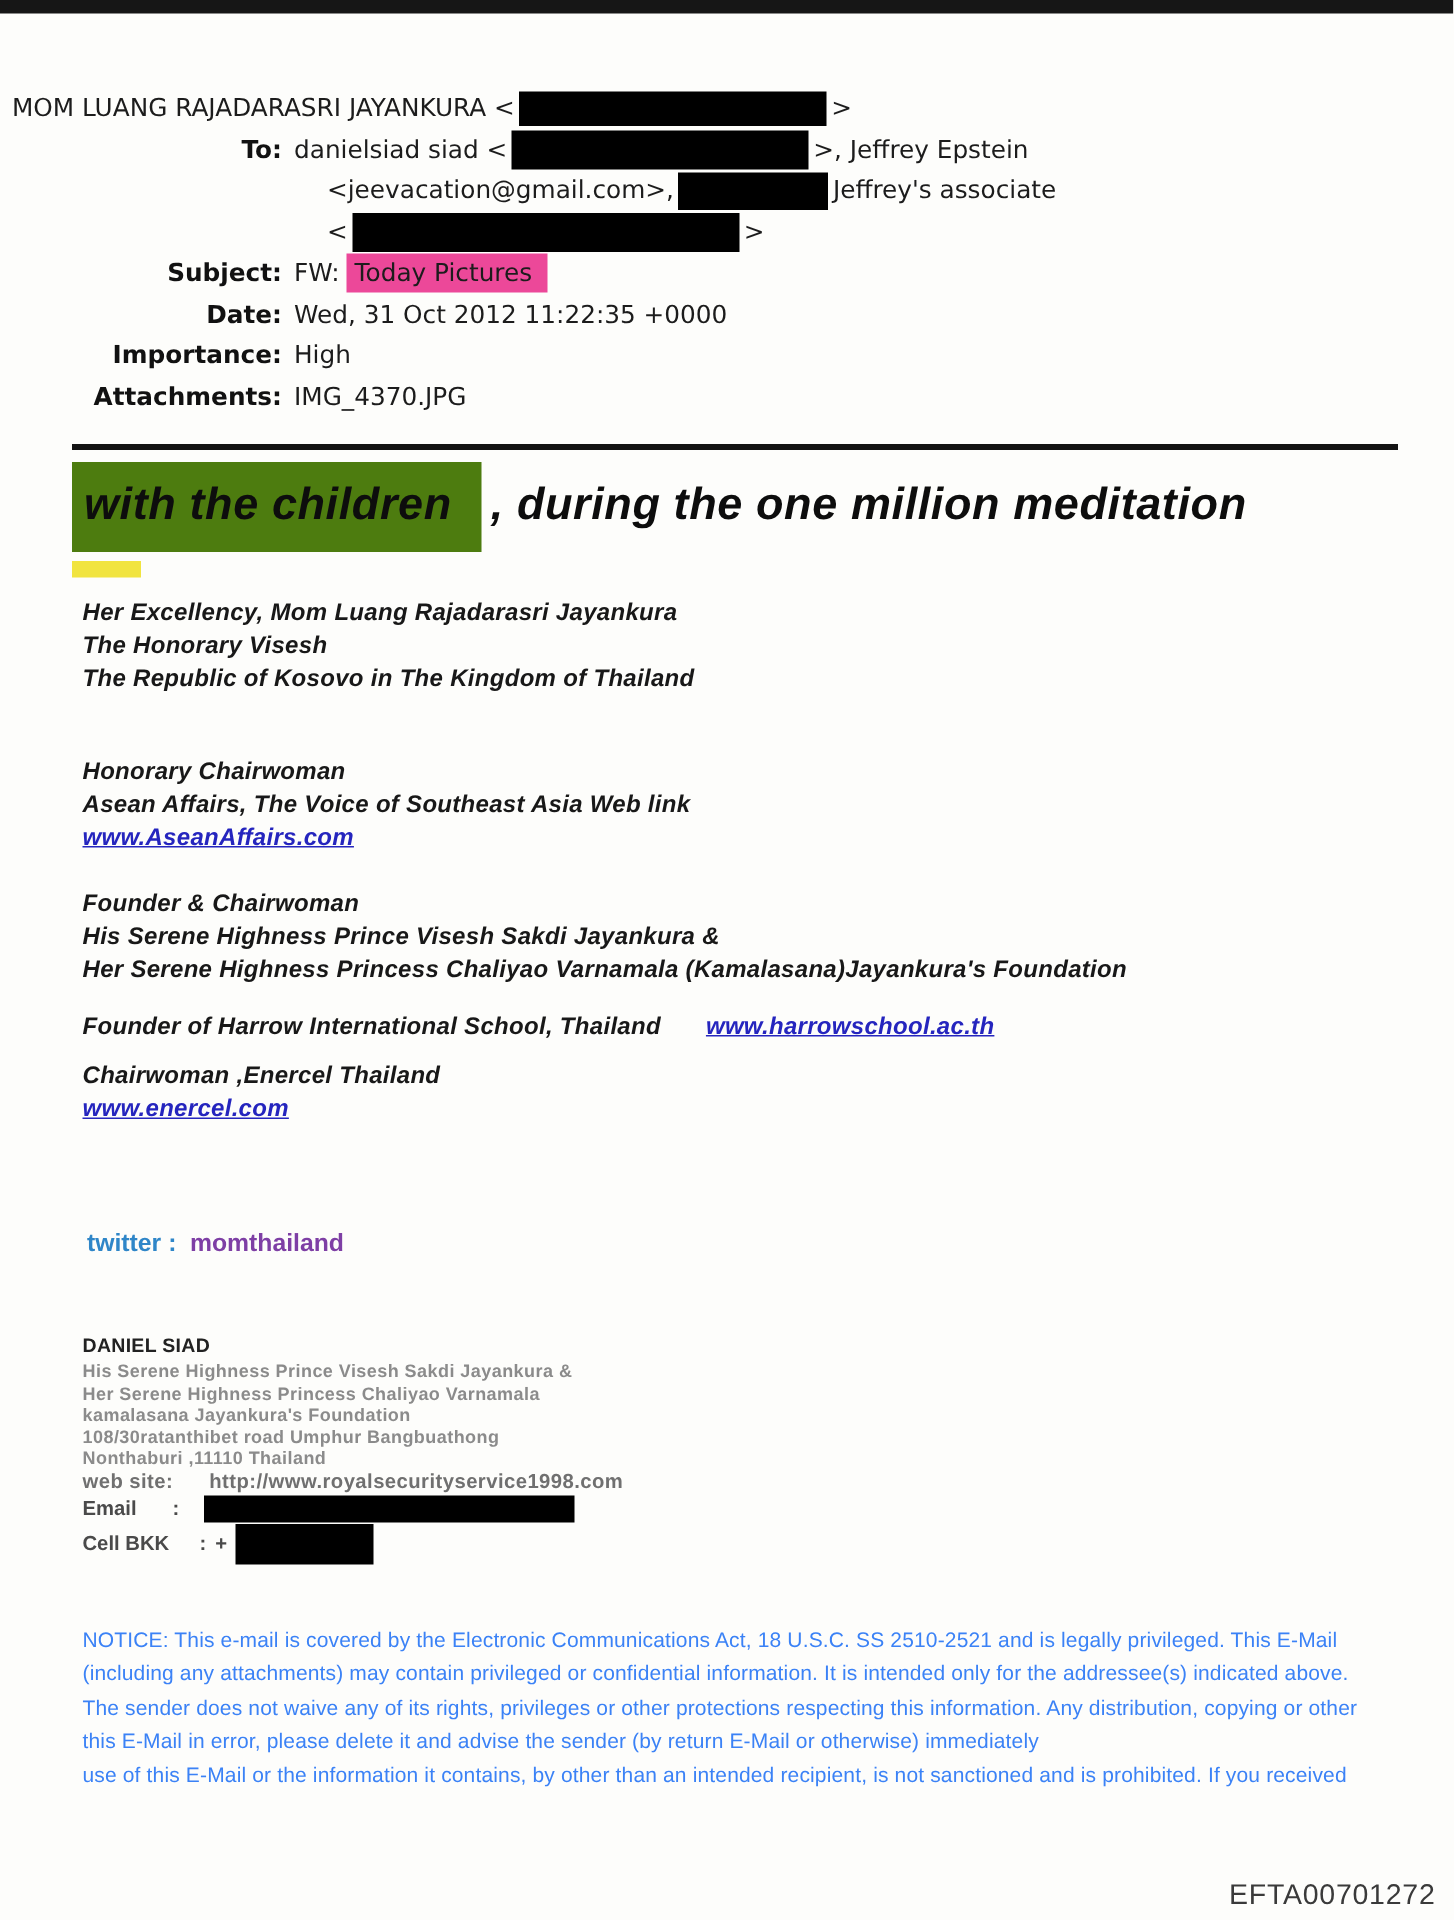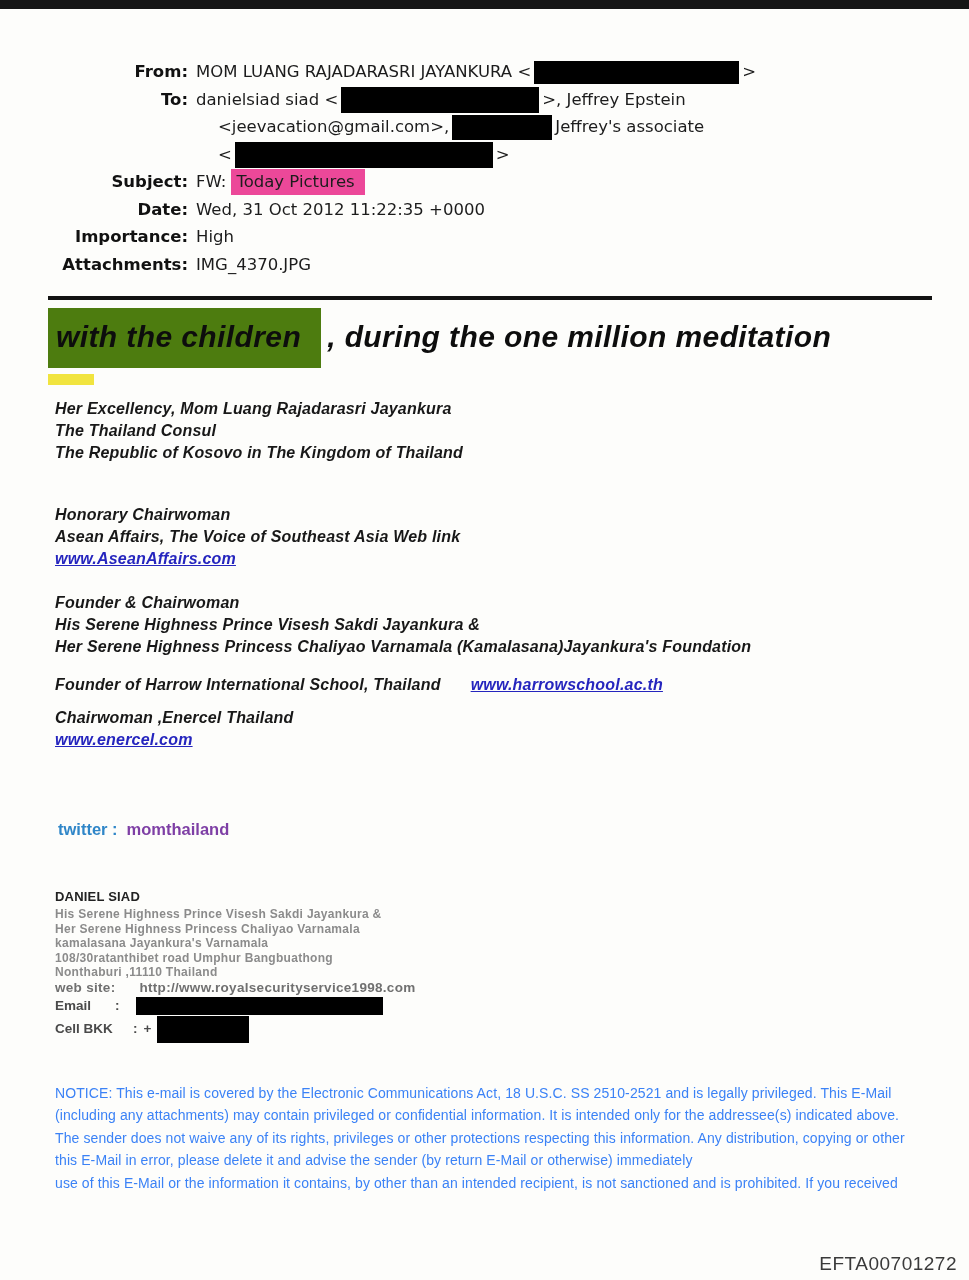--- a/index.html
+++ b/index.html
@@ -67,21 +67,20 @@
 </style>
 </head>
 <body>
 
 <div class="page">
 
   <div class="topbar"></div>
 
   <div class="hdr">
     <div class="hrow">
-      <span class="hlabel">From:</span>
       <span class="hval"><span>MOM LUANG RAJADARASRI JAYANKURA &lt;</span><span class="redact r-from"></span><span>&gt;</span></span>
     </div>
     <div class="hrow">
       <span class="hlabel">To:</span>
       <span class="hval"><span>danielsiad siad &lt;</span><span class="redact r-to1"></span><span>&gt;, Jeffrey Epstein</span></span>
     </div>
     <div class="hrow">
       <span class="hlabel"></span>
       <span class="hval cont"><span>&lt;jeevacation@gmail.com&gt;,</span><span class="redact r-to2"></span><span>Jeffrey's associate</span></span>
     </div>
@@ -109,21 +108,21 @@
 
   <div class="rule"></div>
 
   <div class="title">
     <span class="title-hl">with the children</span><span>, during the one million meditation</span>
   </div>
   <div class="hl-remnant"></div>
 
   <div class="sig g1">
     <div>Her Excellency, Mom Luang Rajadarasri Jayankura</div>
-    <div>The Thailand Consul</div>
+    <div>The Honorary Visesh</div>
     <div>The Republic of Kosovo in The Kingdom of Thailand</div>
   </div>
 
   <div class="sig g2">
     <div>Honorary Chairwoman</div>
     <div>Asean Affairs, The Voice of Southeast Asia Web link</div>
     <div><span class="blue-link">www.AseanAffairs.com</span></div>
   </div>
 
   <div class="sig g3">
@@ -143,21 +142,21 @@
 
   <div class="twitter">
     <span class="tw-label">twitter :</span><span class="tw-handle">momthailand</span>
   </div>
 
   <div class="dname">DANIEL SIAD</div>
 
   <div class="dlines">
     <div>His Serene Highness Prince Visesh Sakdi Jayankura &amp;</div>
     <div>Her Serene Highness Princess Chaliyao Varnamala</div>
-    <div>kamalasana Jayankura's Varnamala</div>
+    <div>kamalasana Jayankura's Foundation</div>
     <div>108/30ratanthibet road Umphur Bangbuathong</div>
     <div>Nonthaburi ,11110 Thailand</div>
   </div>
 
   <div class="drow website">
     <span>web site:</span><span class="url">http://www.royalsecurityservice1998.com</span>
   </div>
 
   <div class="drow emailrow">
     <span class="lab-email">Email</span><span class="colon">:</span><span class="redact r-email"></span>

